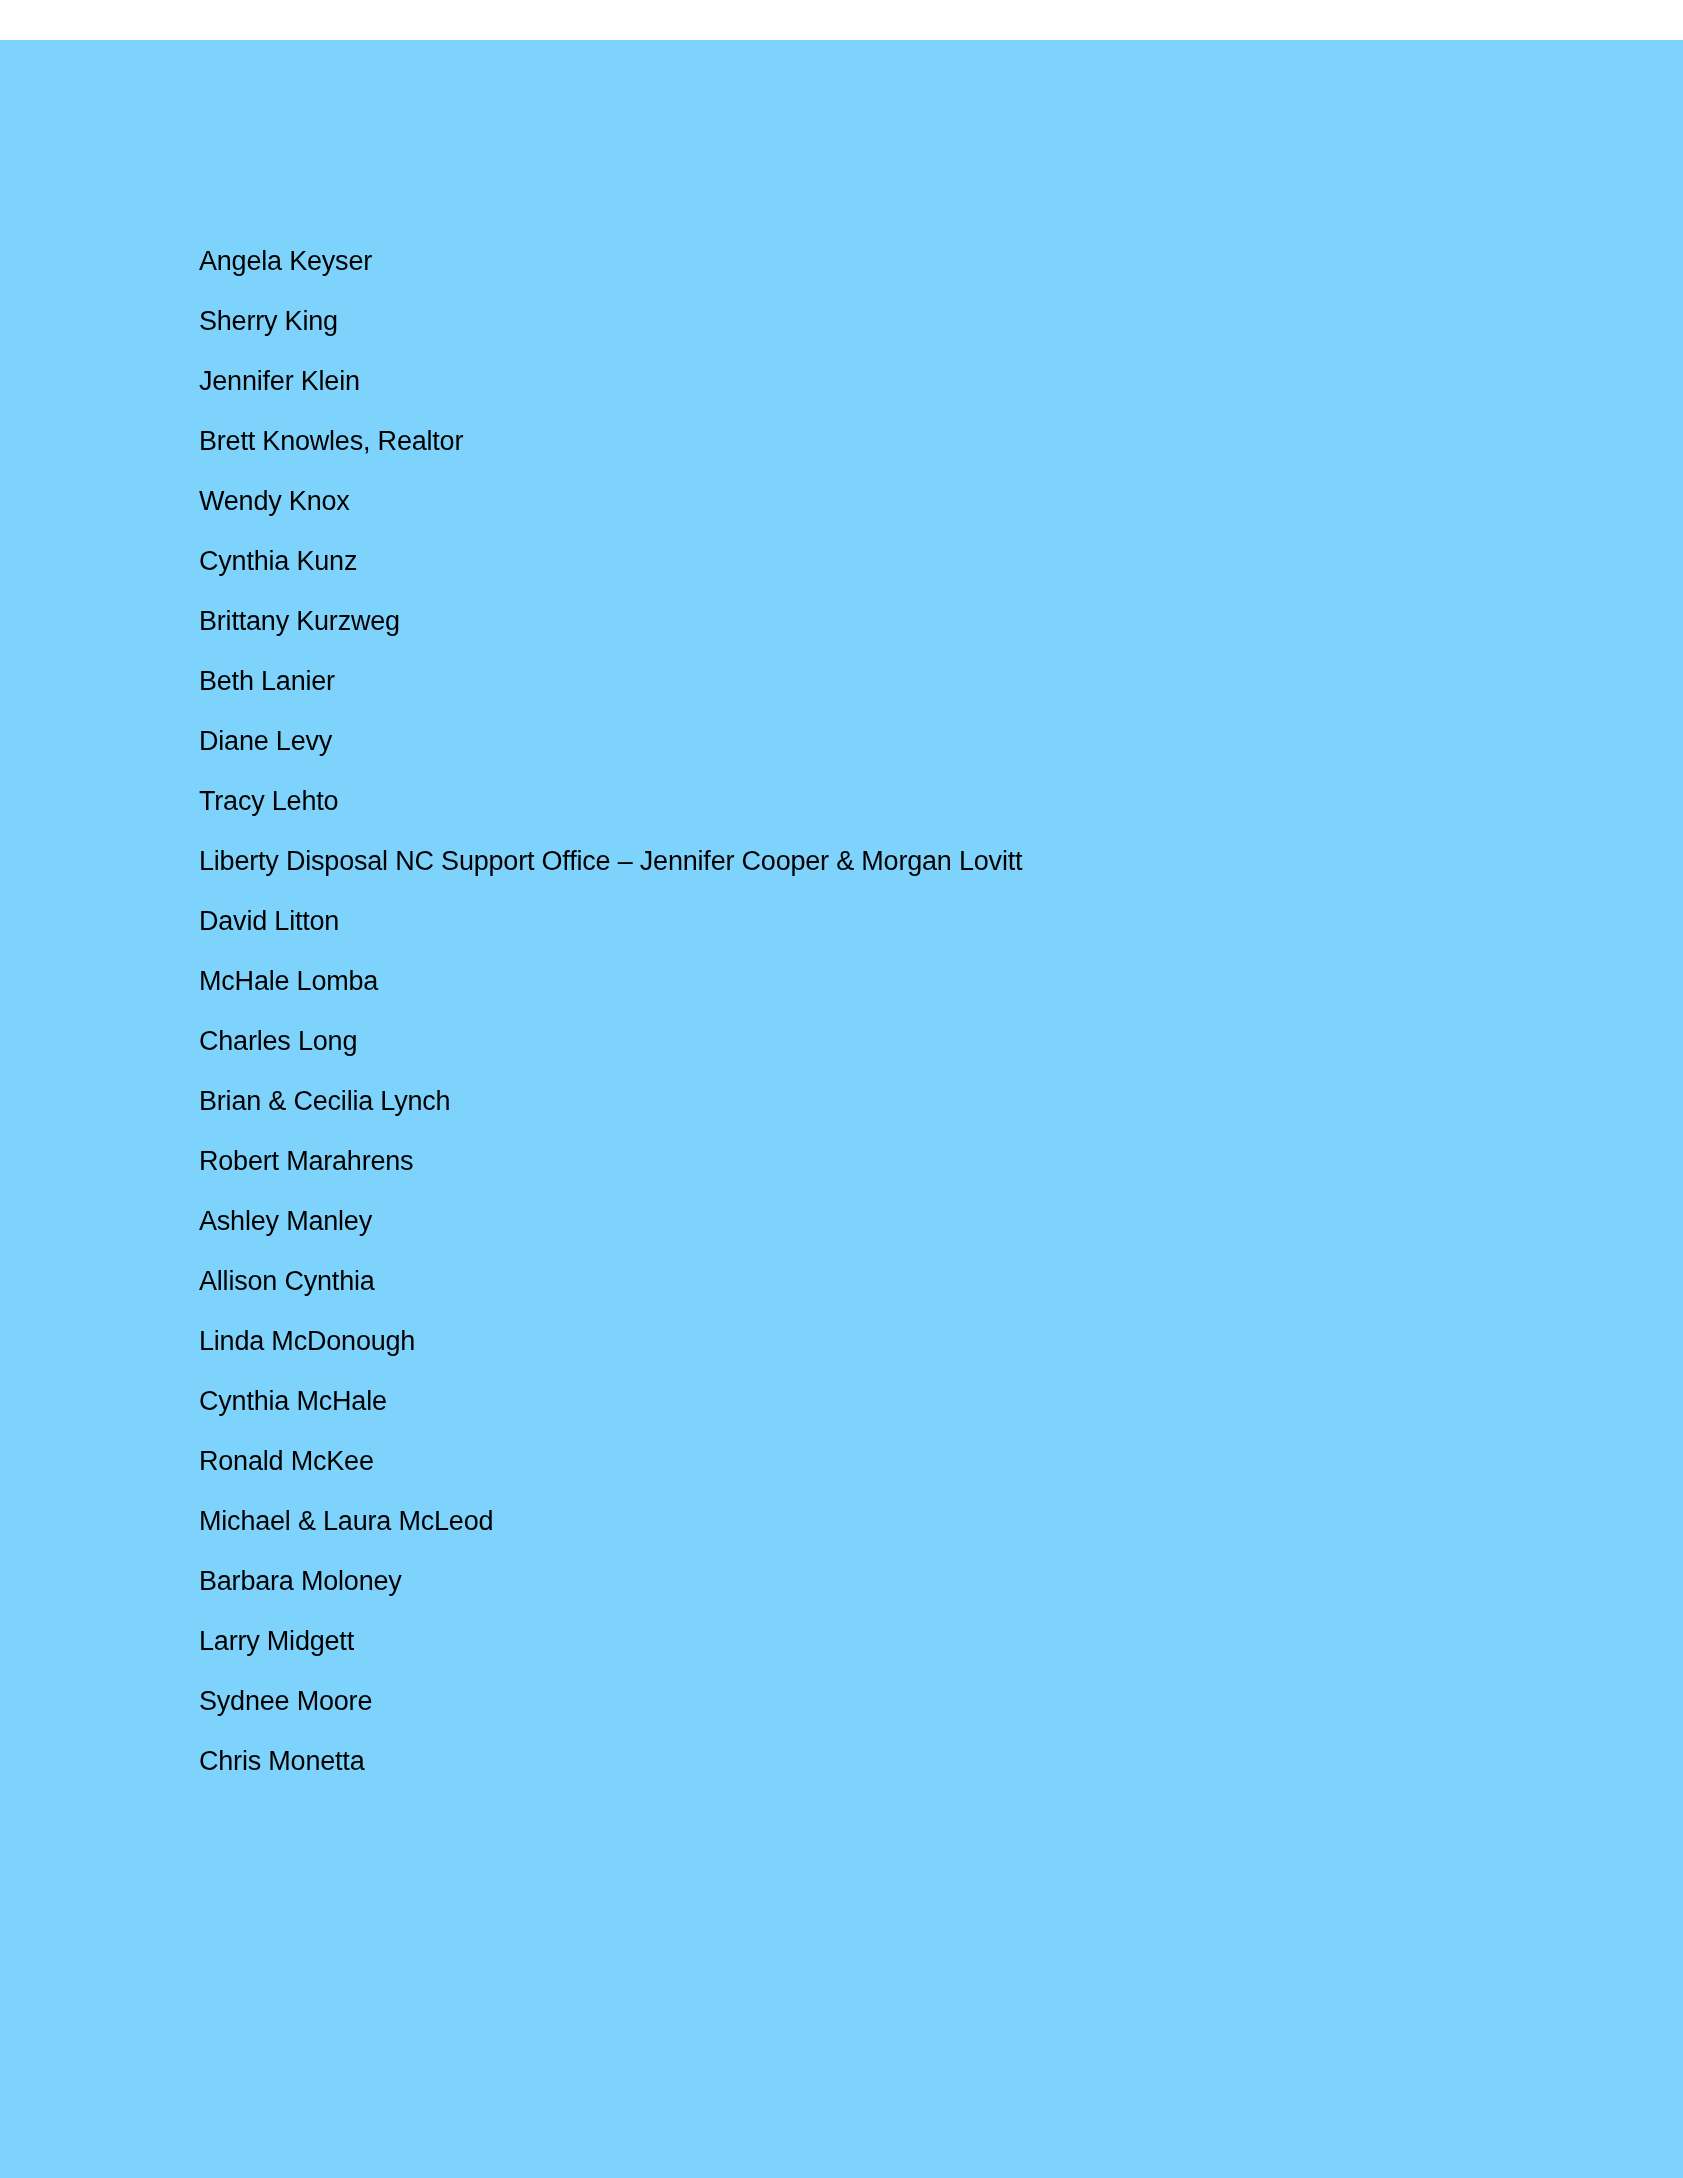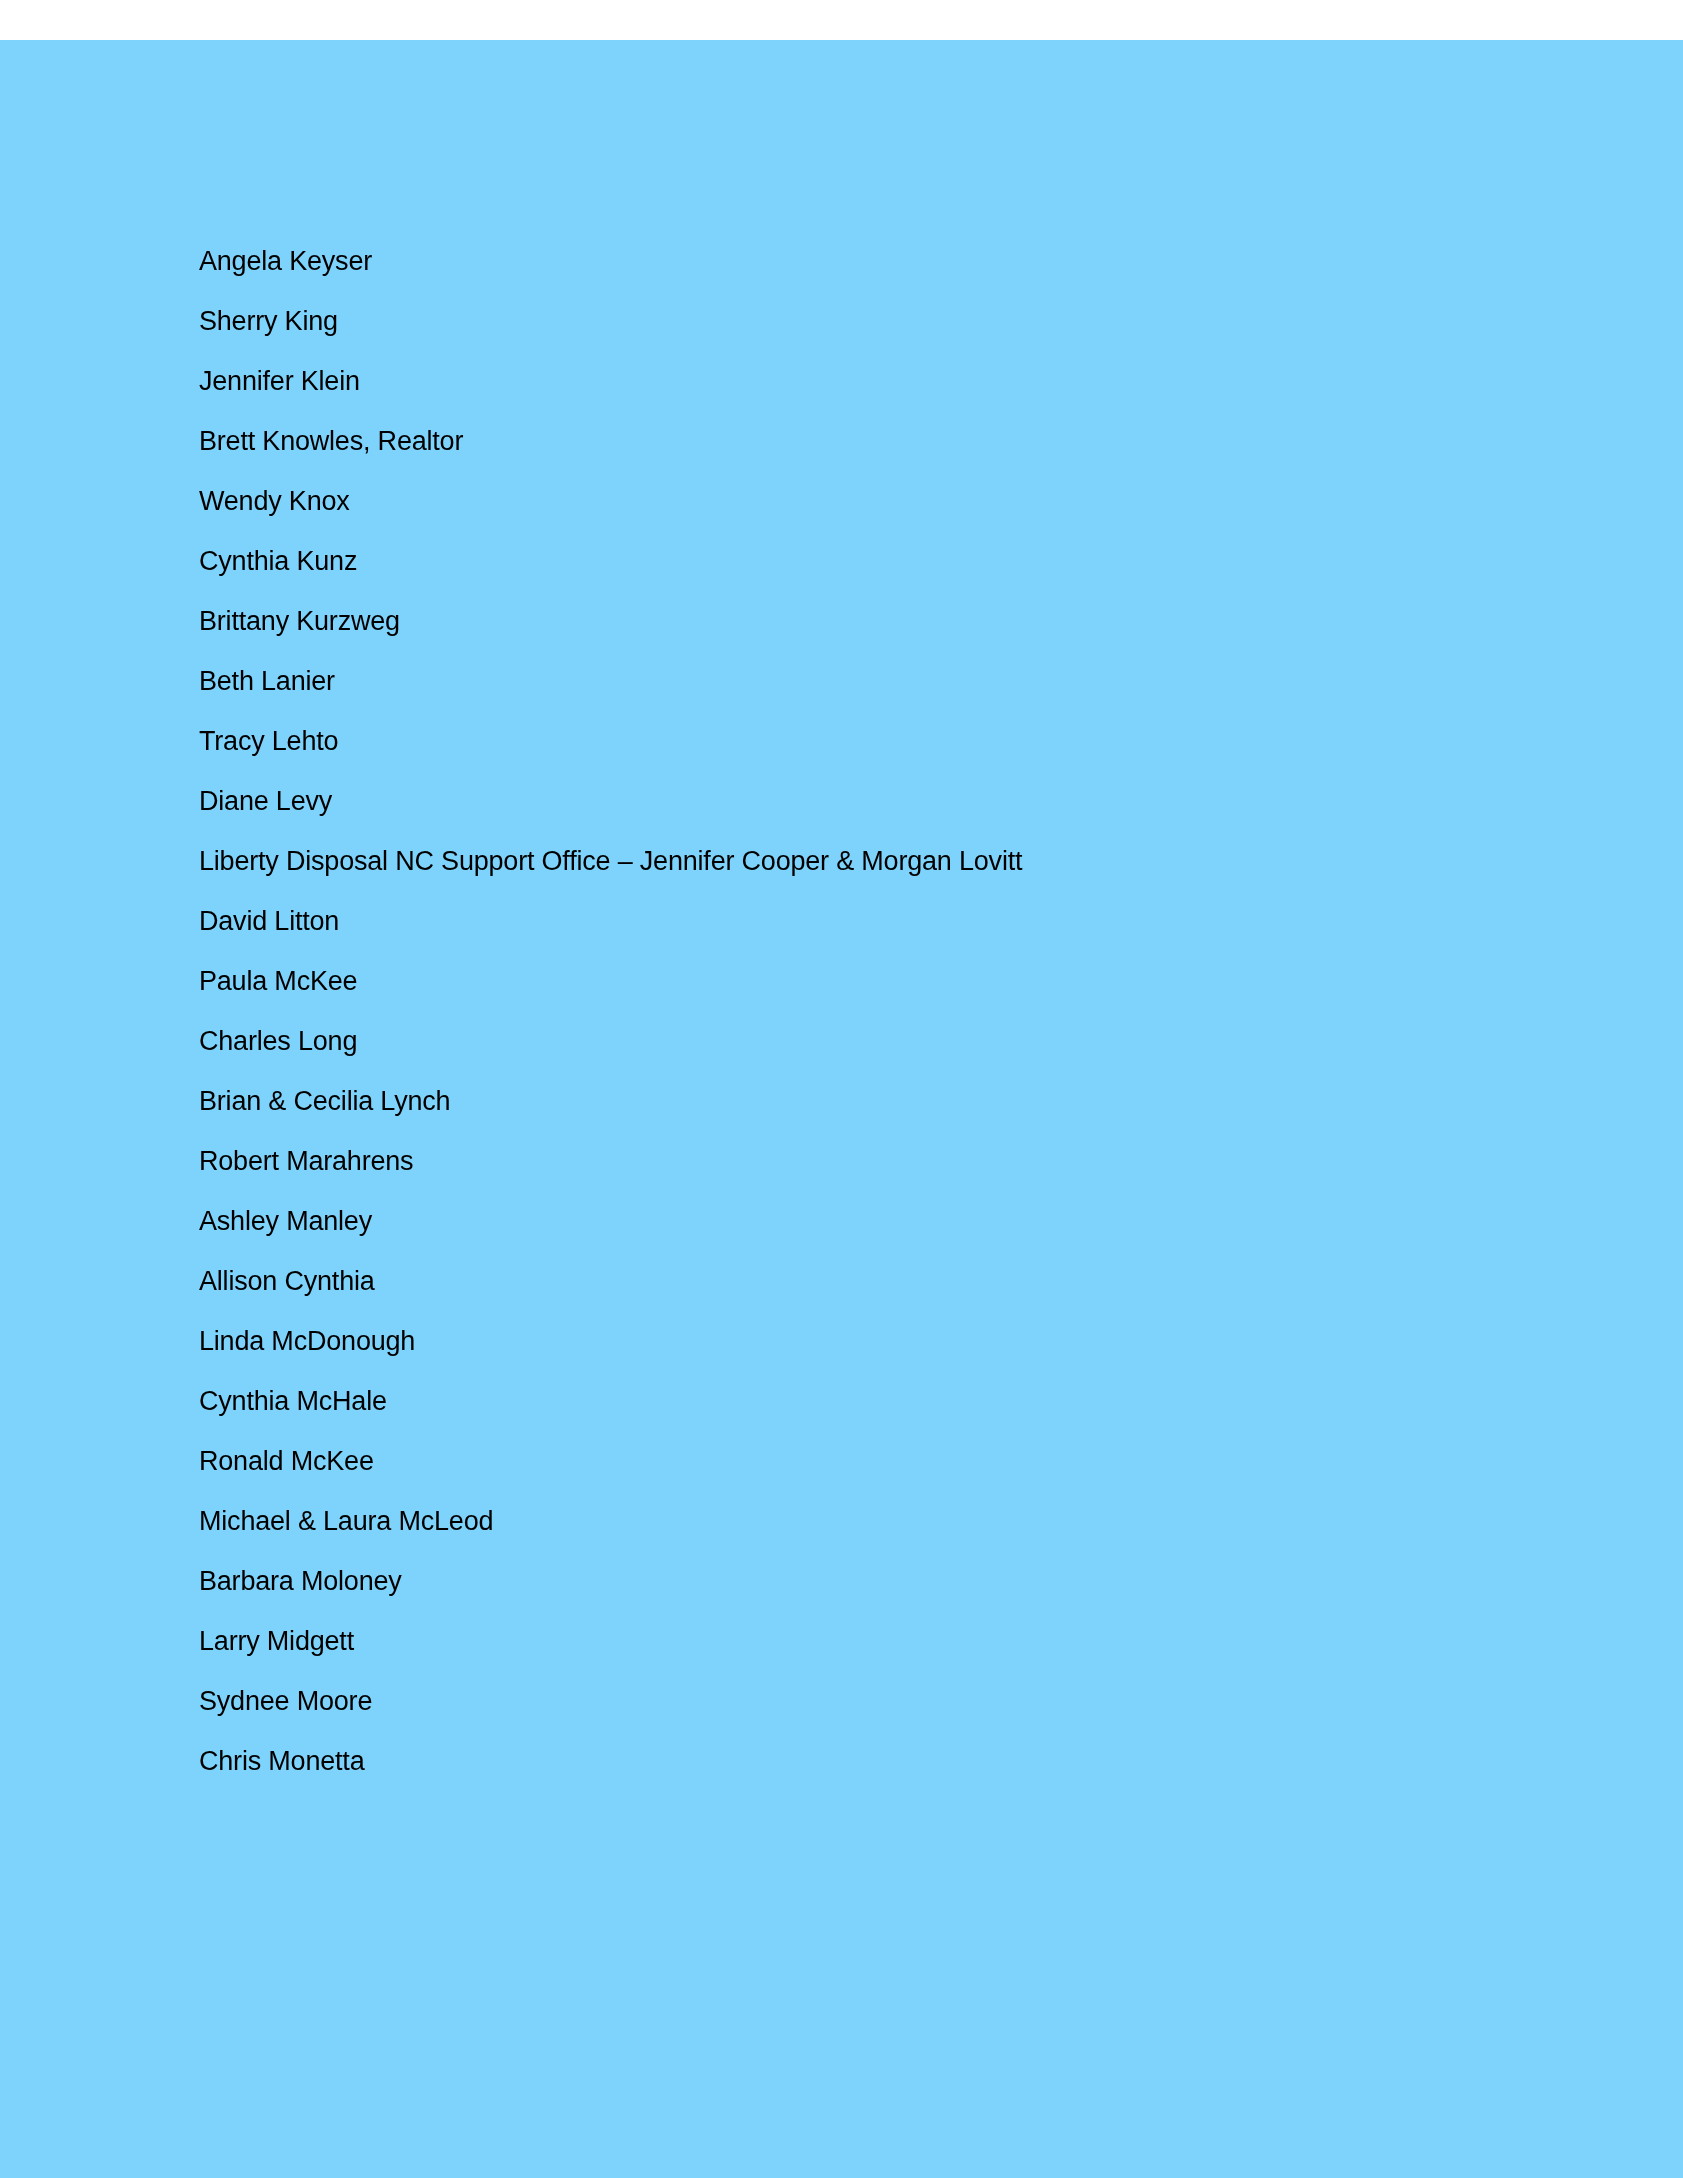--- a/index.html
+++ b/index.html
@@ -51,25 +51,25 @@
 <div class="page">
   <ul class="name-list" id="name-list">
     <li><span class="txt">Angela Keyser</span></li>
     <li><span class="txt">Sherry King</span></li>
     <li><span class="txt">Jennifer Klein</span></li>
     <li><span class="txt">Brett Knowles, Realtor</span></li>
     <li><span class="txt">Wendy Knox</span></li>
     <li><span class="txt">Cynthia Kunz</span></li>
     <li><span class="txt">Brittany Kurzweg</span></li>
     <li><span class="txt">Beth Lanier</span></li>
+    <li><span class="txt">Diane Levy</span></li>
     <li><span class="txt">Tracy Lehto</span></li>
-    <li><span class="txt">Diane Levy</span></li>
     <li><span class="txt">Liberty Disposal NC Support Office – Jennifer Cooper &amp; Morgan Lovitt</span></li>
     <li><span class="txt">David Litton</span></li>
-    <li><span class="txt">Paula McKee</span></li>
+    <li><span class="txt">McHale Lomba</span></li>
     <li><span class="txt">Charles Long</span></li>
     <li><span class="txt">Brian &amp; Cecilia Lynch</span></li>
     <li><span class="txt">Robert Marahrens</span></li>
     <li><span class="txt">Ashley Manley</span></li>
     <li><span class="txt">Allison Cynthia</span></li>
     <li><span class="txt">Linda McDonough</span></li>
     <li><span class="txt">Cynthia McHale</span></li>
     <li><span class="txt">Ronald McKee</span></li>
     <li><span class="txt">Michael &amp; Laura McLeod</span></li>
     <li><span class="txt">Barbara Moloney</span></li>

